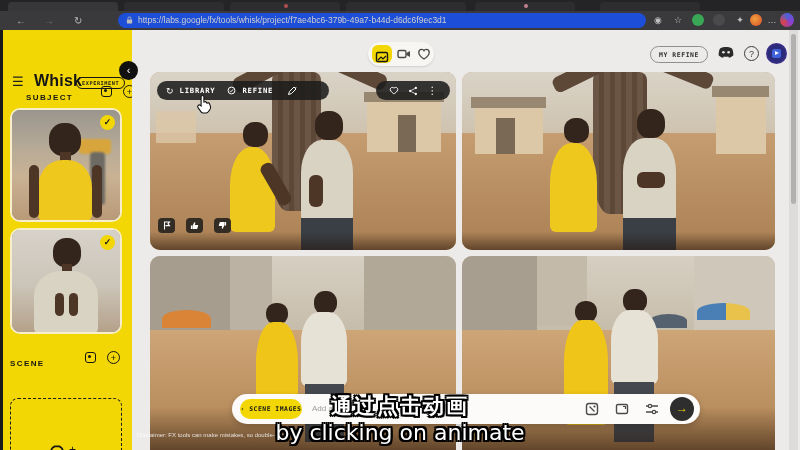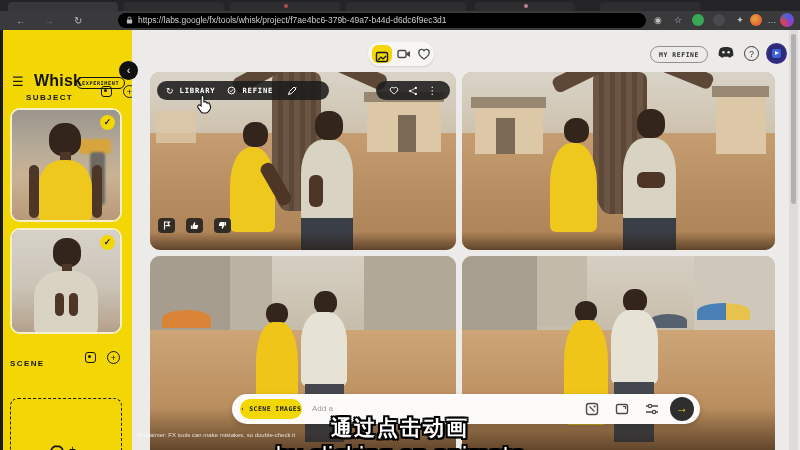--- a/index.html
+++ b/index.html
@@ -8,21 +8,21 @@
          font-family:"Liberation Sans",sans-serif;background:#ECEBE9;}
 
   
   .tabstrip{position:absolute;left:0;top:0;width:800px;height:11px;background:#242426;}
   .tab{position:absolute;top:2px;height:9px;border-radius:4px 4px 0 0;background:#37373a;}
   .tab.dim{background:#2d2d2f;}
   .fav{position:absolute;top:4px;width:4px;height:4px;border-radius:50%;}
   .addrbar{position:absolute;left:0;top:11px;width:800px;height:19px;background:#3a3a3c;}
   .navico{position:absolute;top:11px;height:19px;line-height:19px;color:#b9b9b9;font-size:10px;}
   .urlpill{position:absolute;left:118px;top:13px;width:528px;height:15px;border-radius:8px;
-           background:#000000;color:#cfcfcf;font-size:8.5px;line-height:15px;
+           background:#1d4ed8;color:#cfcfcf;font-size:8.5px;line-height:15px;
            white-space:nowrap;overflow:hidden;padding-left:20px;}
   .lock{position:absolute;left:126px;top:16px;width:7px;height:8px;}
   .bico{position:absolute;top:12px;width:16px;height:16px;text-align:center;line-height:16px;
         color:#c2c2c2;font-size:9px;}
   .extdot{position:absolute;top:14px;width:12px;height:12px;border-radius:50%;}
   .profile{position:absolute;left:780px;top:13px;width:14px;height:14px;border-radius:50%;
            background:conic-gradient(#4a62d8,#8a3fd0,#d8434a,#4a62d8);}
 
   
   .sidebar{position:absolute;left:0;top:30px;width:132px;height:420px;background:#F2D704;}
@@ -111,21 +111,21 @@
            font-family:"DejaVu Sans Mono",monospace;}
   .ph-txt{position:absolute;top:0;height:30px;line-height:30px;font-size:8px;color:#9c9a95;white-space:nowrap;}
   .pico{position:absolute;top:7px;width:16px;height:16px;}
   .sendbtn{position:absolute;left:438px;top:3px;width:24px;height:24px;border-radius:50%;background:#2e2e2e;
            text-align:center;line-height:23px;color:#F2D704;font-size:12px;}
 
   
   .sub{position:absolute;left:50%;transform:translateX(-50%);color:#fff;font-weight:bold;text-align:center;
        white-space:nowrap;z-index:50;
        text-shadow:-2px -2px 0 #000,2px -2px 0 #000,-2px 2px 0 #000,2px 2px 0 #000,
-                   0 -2px 0 #000,0 2px 0 #000,-2px 0 0 #000,2px 0 0 #000;margin-top:22px;}
+                   0 -2px 0 #000,0 2px 0 #000,-2px 0 0 #000,2px 0 0 #000;}
   .sub-cn{top:392px;font-size:21px;letter-spacing:2px;}
   .sub-en{top:420px;font-size:22px;font-weight:normal;
           font-family:"DejaVu Sans",sans-serif;}
   .disclaimer{position:absolute;left:137px;top:432px;font-size:6px;color:rgba(255,255,255,.8);z-index:20;}
 
   svg{display:block;}
 </style>
 </head>
 <body>
 

